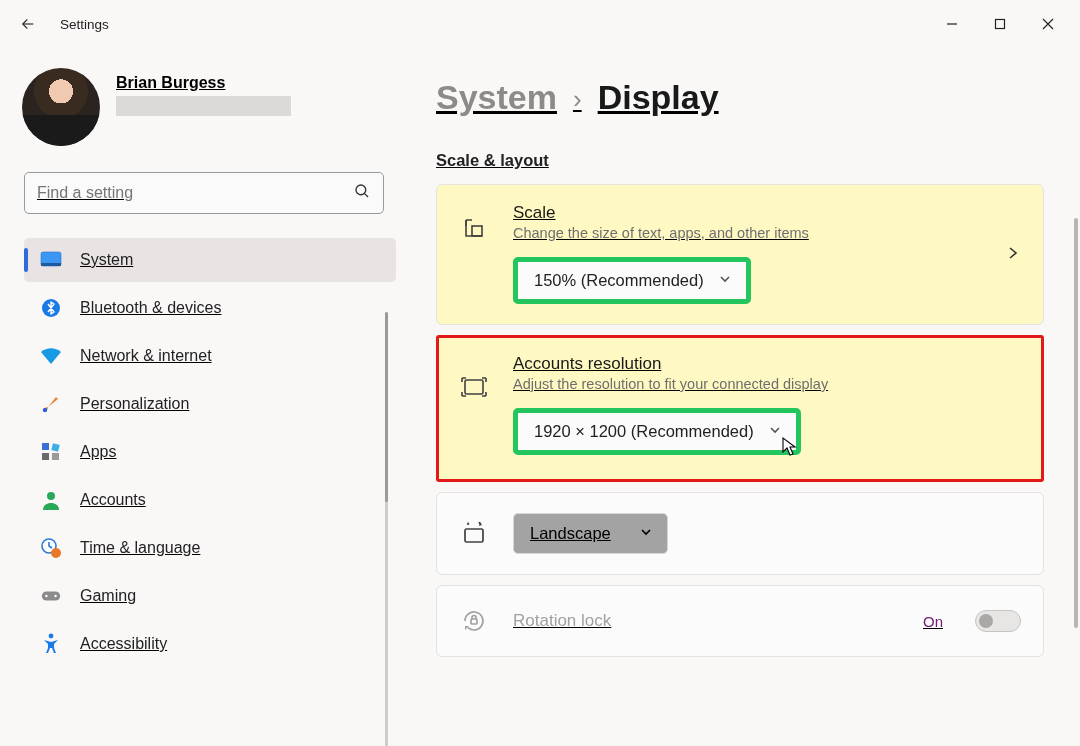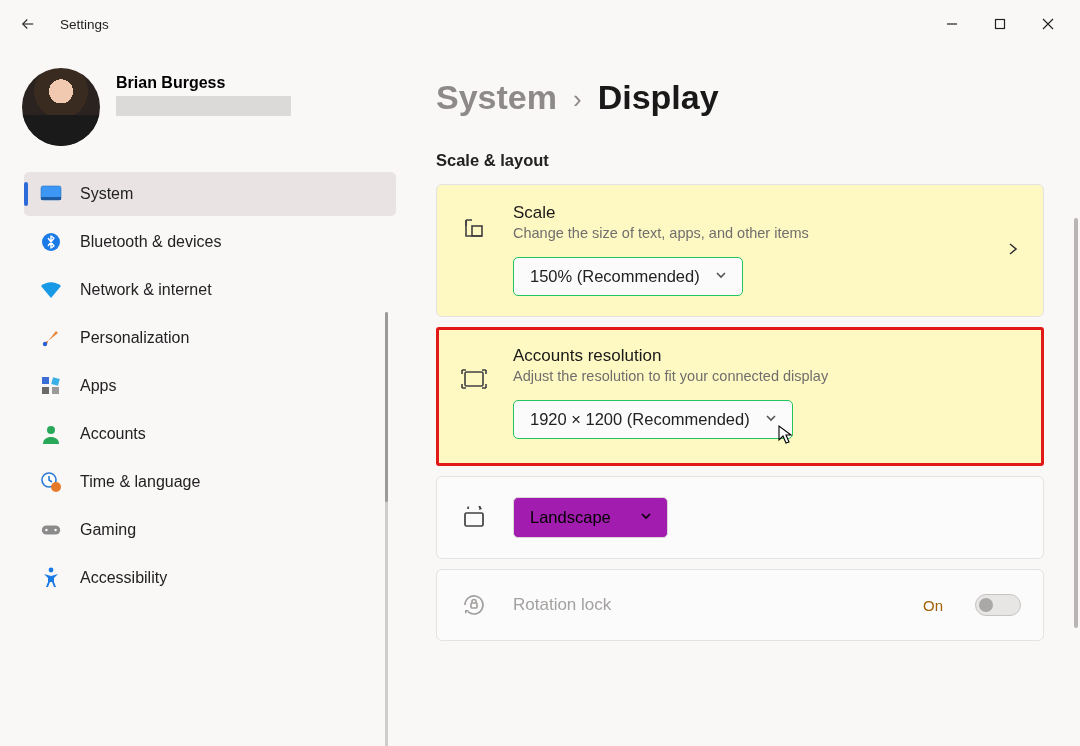--- a/index.html
+++ b/index.html
@@ -8,21 +8,21 @@
 
   
   .titlebar { height: 48px; display: flex; align-items: center; padding: 0 8px; }
   .back-btn { width: 40px; height: 40px; display:flex; align-items:center; justify-content:center; color:#333; }
   .app-title { font-size: 13.5px; color:#222; margin-left: 12px; }
   .win-controls { margin-left: auto; display:flex; }
   .win-btn { width: 48px; height: 40px; display:flex; align-items:center; justify-content:center; color:#222; }
   .win-btn svg { width:14px; height:14px; }
 
   
-  .body { display:flex; height: calc(746px - 48px); }
+  .body { display:flex; height: calc(746px - 48px); text-decoration: underline; }
   .sidebar { width: 400px; flex: none; padding: 20px 0 0 24px; position:relative; }
   .content { flex: 1; padding: 20px 36px 0 36px; overflow:hidden; position:relative; }
 
   
   .profile { display:flex; align-items:flex-start; gap:16px; margin-bottom:26px; margin-left:-2px; }
   .avatar { width:78px; height:78px; border-radius:50%; background: radial-gradient(circle at 50% 30%, #f1c9b0 0 18%, #3a2b20 18% 40%, #2a2320 40% 100%); position:relative; overflow:hidden; }
   .avatar::after{content:""; position:absolute; inset:auto 0 0 0; height:40%; background:#1a1a1a; border-radius:0 0 100px 100px;}
   .profile-name { font-weight:700; font-size:16px; margin-top:6px;}
   .profile-sub { width: 175px; height: 20px; background:#dcd9d9; margin-top:4px;}
 
@@ -51,29 +51,29 @@
 
   
   .card { border:1px solid #e5e2e1; border-radius:6px; background:#fef9c3; padding:18px 22px 20px 22px; margin-bottom:10px; display:flex; align-items:flex-start; gap:24px; position:relative; }
   .card.highlighted { border:3px solid #e11919; border-radius:3px; padding:16px 20px 24px 20px; }
   .card-icon { width:30px; height:30px; color:#414040; display:flex; align-items:center; justify-content:center; margin-top:10px; flex:none; }
   .card-body { flex:1; }
   .card-title { font-size:17px; color:#1a1919; }
   .card-sub { font-size:14.5px; color:#706e6d; margin-top:2px; }
   .card-chevron { position:absolute; right:22px; top:50%; transform:translateY(-50%); color:#333; }
 
-  .dropdown { margin-top:16px; display:inline-flex; align-items:center; gap:14px; border:1px solid #22c55e; border-radius:5px; background:#fcfbfb; padding:9px 14px 9px 16px; font-size:16.5px; color:#222; cursor:default; }
+  .dropdown { margin-top:16px; display:inline-flex; align-items:center; gap:14px; border:5px solid #22c55e; border-radius:5px; background:#fcfbfb; padding:9px 14px 9px 16px; font-size:16.5px; color:#222; cursor:default; }
   .dropdown .chev { color:#555; }
 
   .row-card { border:1px solid #e5e2e1; border-radius:6px; background:#fcfbfb; padding:20px 22px; margin-bottom:10px; display:flex; align-items:center; gap:24px; }
   .row-title { font-size:17px; color:#1a1919; flex:1; }
   .row-card.disabled .row-title, .row-card.disabled .card-icon { color:#a3a1a0; }
-  .select-box { display:inline-flex; align-items:flex-end; gap:28px; border:1px solid #d9d6d5; border-radius:5px; background:#a21caf; padding:10px 14px 10px 16px; font-size:16.5px; }
-
-  .toggle-label { font-size:15px; color:#a16207; margin-right:8px;}
+  .select-box { display:inline-flex; align-items:flex-end; gap:28px; border:1px solid #d9d6d5; border-radius:5px; background:#a3a3a3; padding:10px 14px 10px 16px; font-size:16.5px; }
+
+  .toggle-label { font-size:15px; color:#701a75; margin-right:8px;}
   .toggle { width:46px; height:22px; border-radius:12px; background:#e8e6e5; border:1px solid #c6c4c3; position:relative; }
   .toggle::after{ content:""; position:absolute; left:3px; top:3px; width:14px; height:14px; border-radius:50%; background:#aaa8a7; }
 
   .content-scrollbar { position:absolute; right:2px; top:20px; bottom:0; width:4px; }
   .content-scrollbar::before{content:""; position:absolute; top:150px; width:100%; height:410px; background:#b8b5b4; border-radius:2px;}
 
   .cursor { position:absolute; pointer-events:none; }
 </style>
 </head>
 <body>
@@ -111,20 +111,29 @@
 
     <div class="sidebar">
       <div class="profile">
         <div class="avatar"></div>
         <div>
           <div class="profile-name">Brian Burgess</div>
           <div class="profile-sub"></div>
         </div>
       </div>
 
+      <div class="search">
+        <input type="text" placeholder="Find a setting" style="">
+        <span class="search-icon">
+          <svg width="18" height="18" viewBox="0 0 24 24" fill="none" stroke="currentColor" stroke-width="1.8">
+              <circle cx="10.5" cy="10.5" r="6.5"></circle>
+              <path d="M20 20l-4.5-4.5"></path>
+            </svg>
+        </span>
+      </div>
 
       <div class="nav">
         <div class="nav-item active">
           <span class="nav-icon">
               <svg width="22" height="18" viewBox="0 0 22 18">
                 <rect x="1" y="1" width="20" height="14" rx="2" fill="#3b97f3" stroke="#2b74c2" stroke-width="0.6"></rect>
                 <rect x="1" y="12" width="20" height="3" fill="#1d5aa1"></rect>
               </svg>
             </span>
           <span>System</span>

